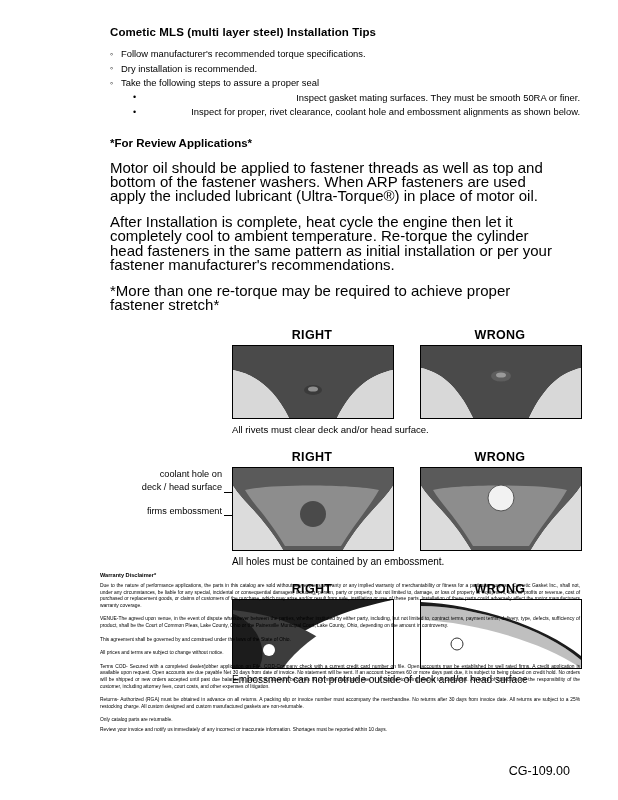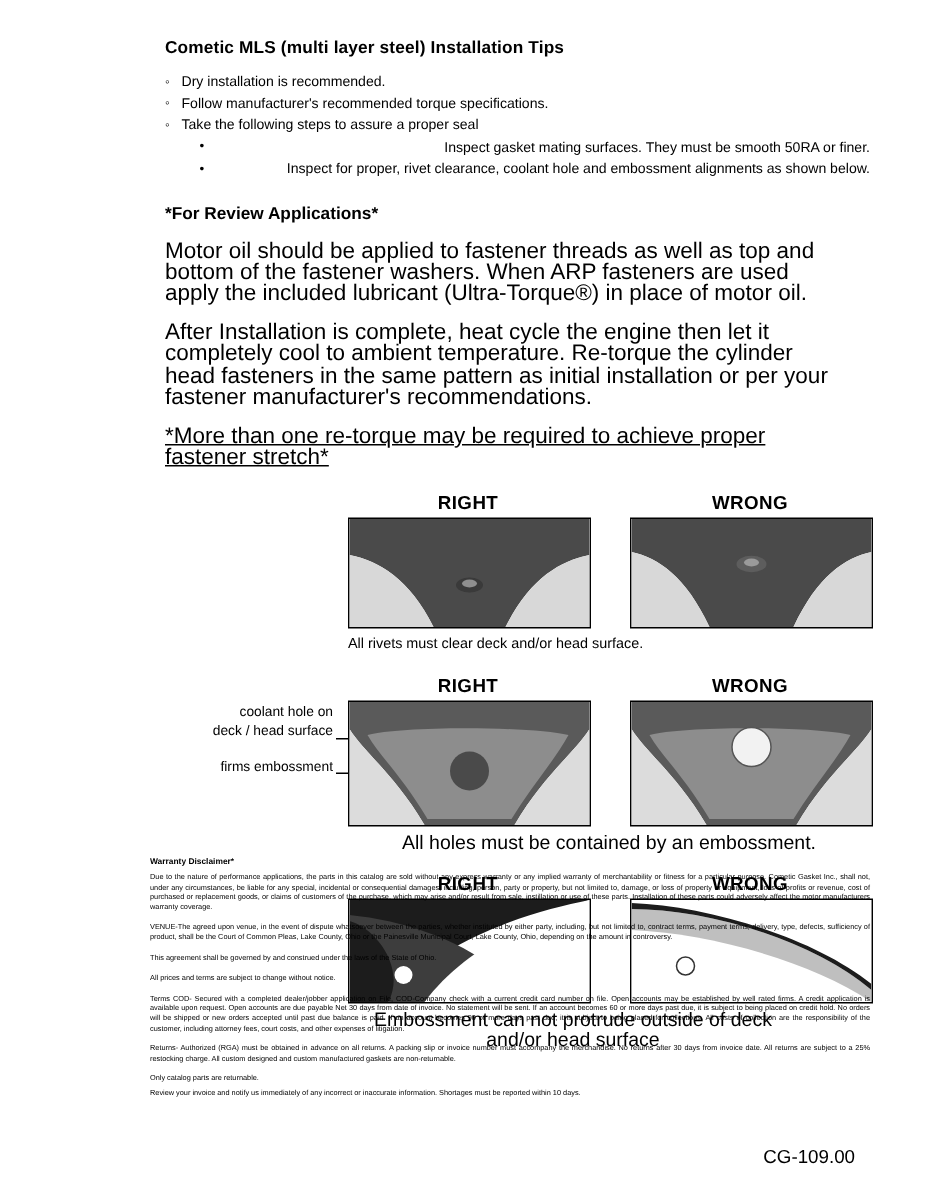--- a/index.html
+++ b/index.html
@@ -71,21 +71,20 @@
     margin: 17px 0 8px 72px;
   }
   p.body {
     font-size: 15px;
     line-height: 14.2px;
     margin: 12px 0 12px 72px;
     max-width: 455px;
   }
   p.body.last {
     margin-bottom: 0;
-    text-decoration: underline;
   }
 
   
   .figures {
     margin-top: 16px;
     position: relative;
     padding-left: 72px;
   }
   .fig-row {
     display: flex;
@@ -116,22 +115,21 @@
   }
   .fig-box.tall3 {
     height: 68px;
   }
   .caption {
     font-size: 9.6px;
     margin: 4px 0 0 0;
     line-height: 13px;
   }
   .caption.big {
-    font-size: 13px;
-    text-align: center;
+    font-size: 10px;
   }
   .gap {
     height: 14px;
   }
   .annot {
     position: absolute;
     font-size: 9.2px;
     text-align: right;
     line-height: 12.5px;
   }
@@ -168,22 +166,22 @@
   svg { display: block; }
 </style>
 </head>
 <body>
 
 <div class="page">
 
   <h1 class="title">Cometic MLS (multi layer steel) Installation Tips</h1>
 
   <ul class="bullets">
+    <li><span>Follow manufacturer's recommended torque specifications.</span></li>
     <li><span>Dry installation is recommended.</span></li>
-    <li><span>Follow manufacturer's recommended torque specifications.</span></li>
     <li>
       <span>Take the following steps to assure a proper seal</span>
       <ul class="sub">
         <li><span>Inspect gasket mating surfaces.  They must be smooth 50RA or finer.</span></li>
         <li><span>Inspect for proper, rivet clearance, coolant hole and embossment alignments as shown below.</span></li>
       </ul>
     </li>
   </ul>
 
   <h2 class="section">*For Review Applications*</h2>

